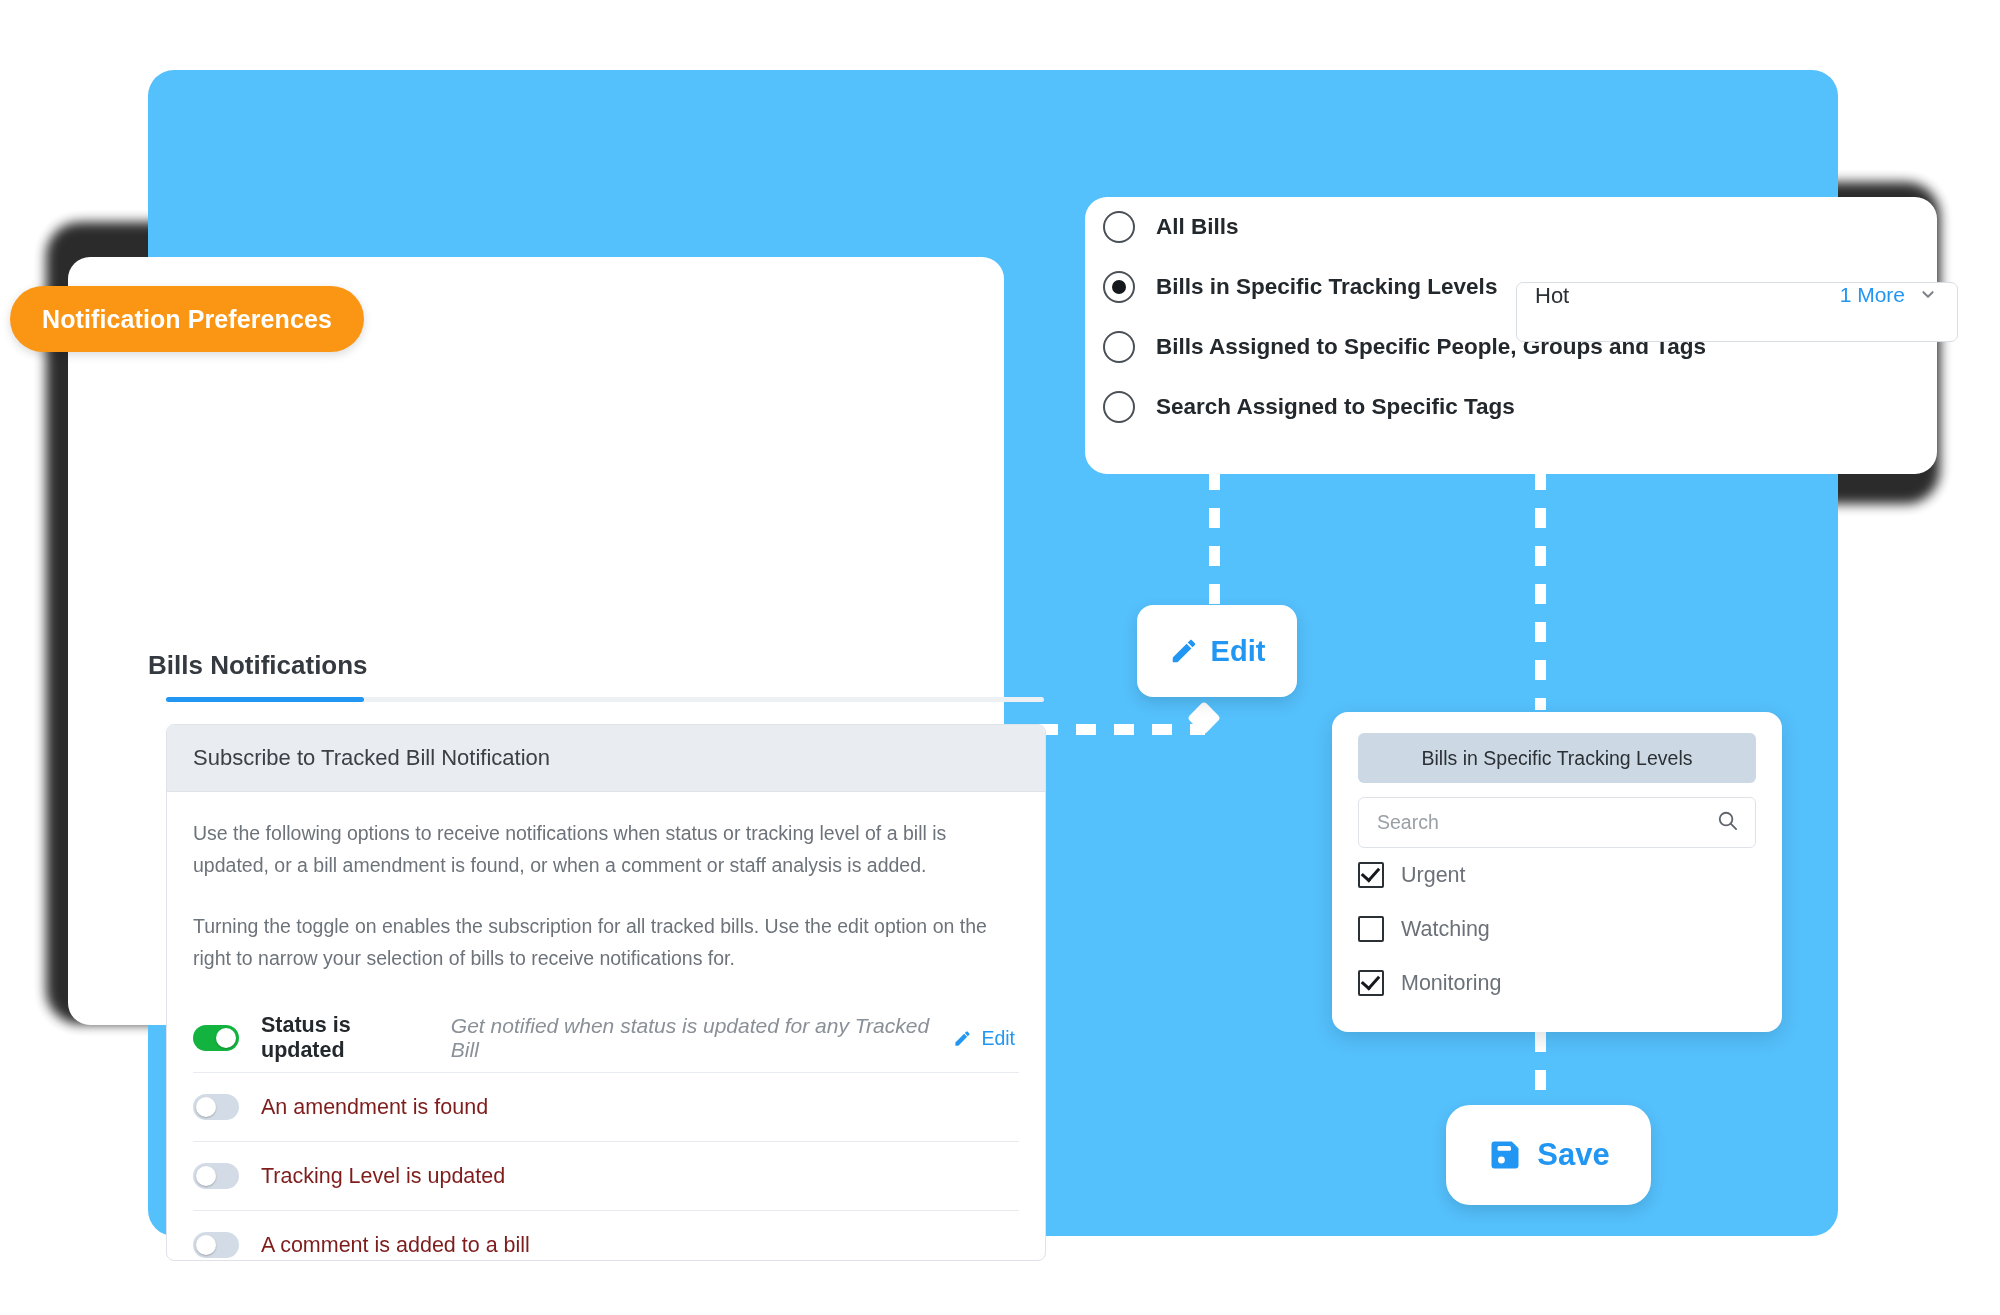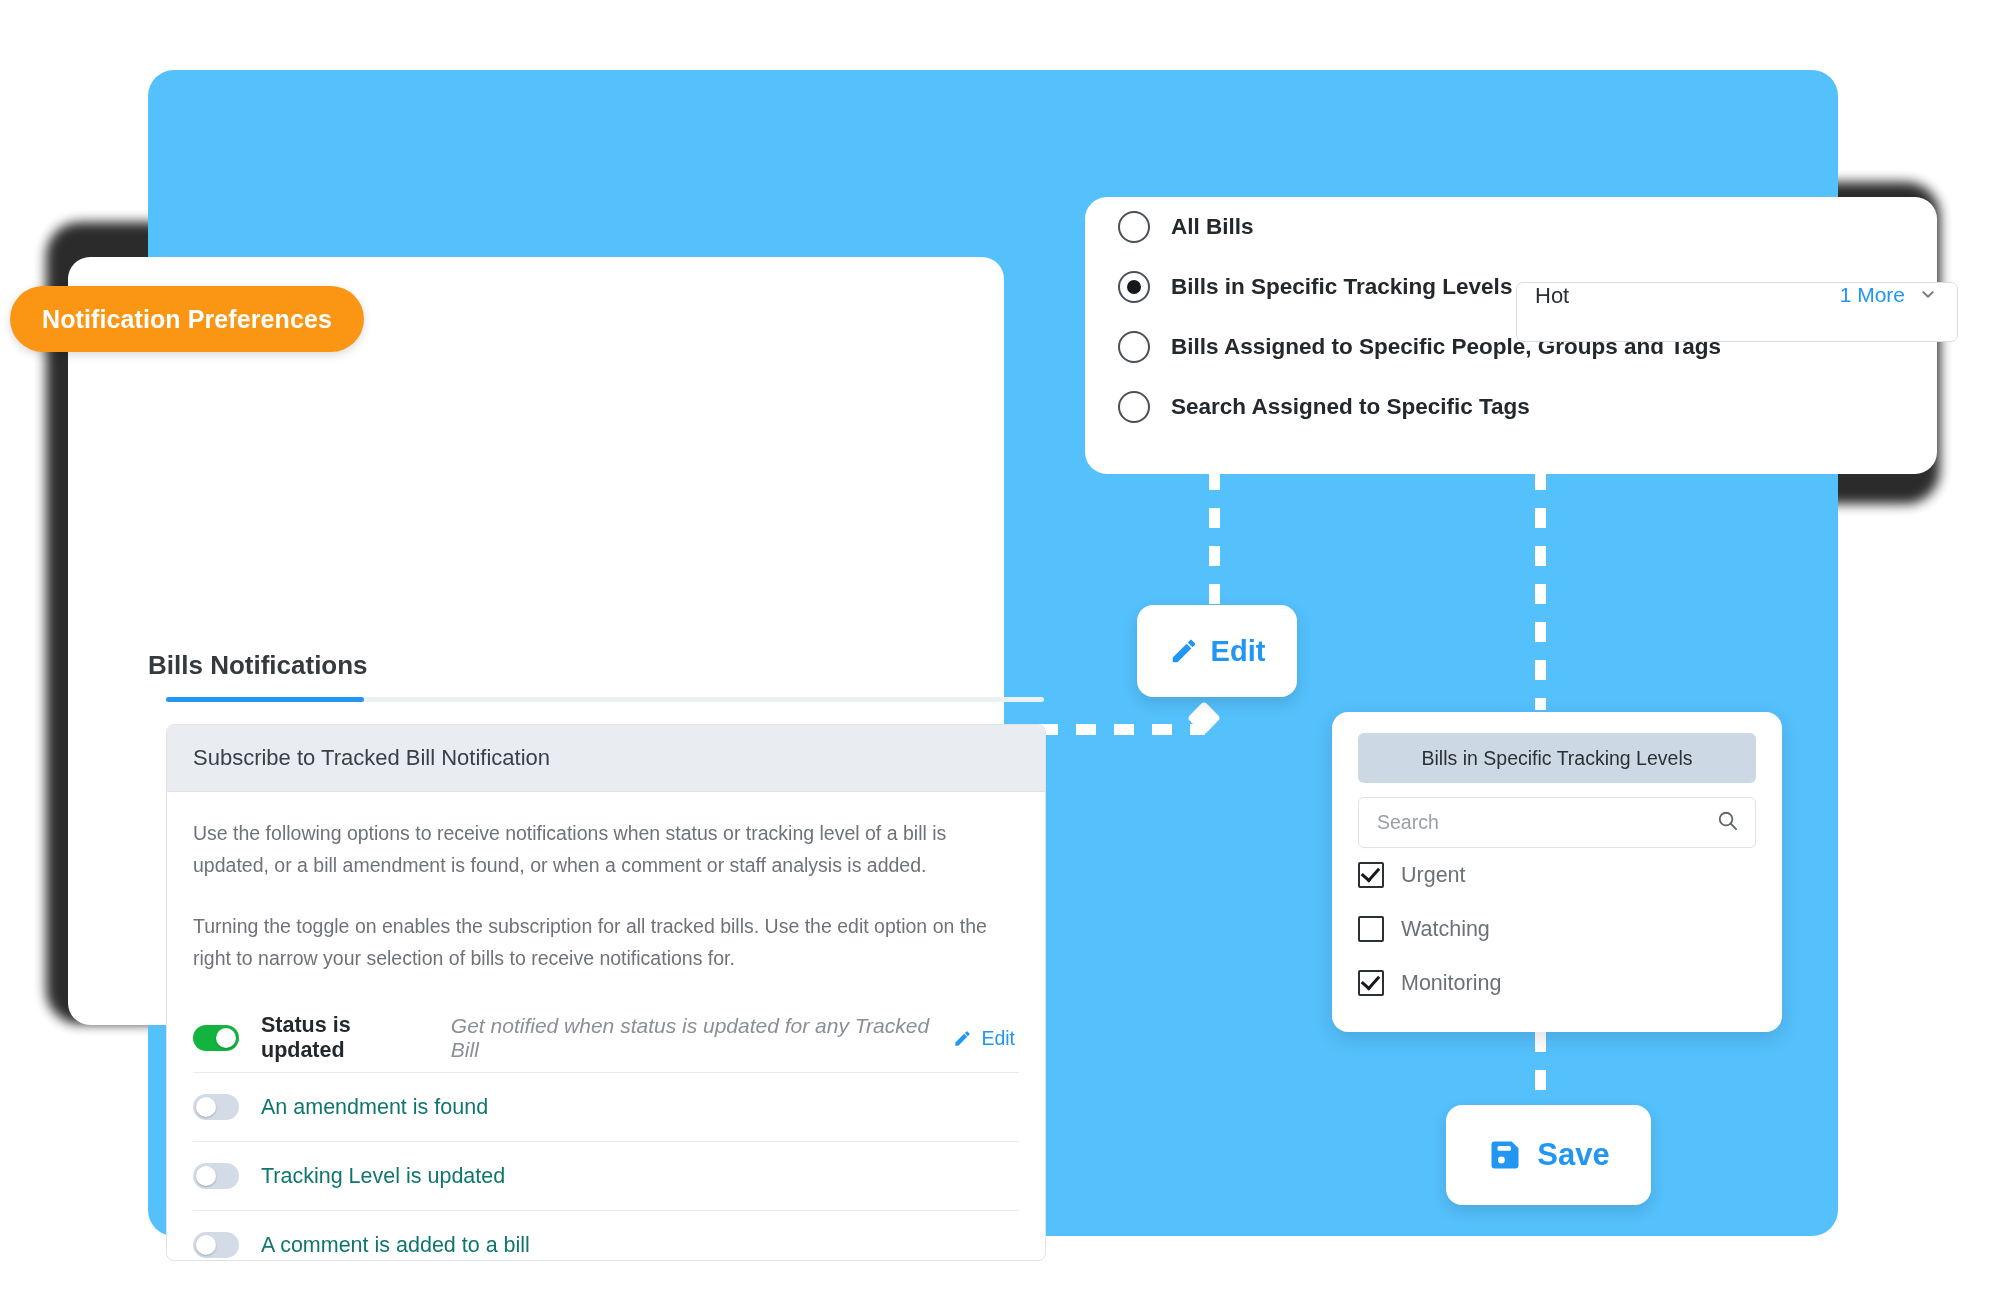--- a/index.html
+++ b/index.html
@@ -58,32 +58,32 @@
   .toggle-row{display:flex;align-items:center;height:68px;
               border-bottom:1px solid #e7ebf0;padding-right:4px;}
   .toggle-row.last{border-bottom:none;}
   .switch{width:46px;height:26px;border-radius:14px;position:relative;flex:0 0 auto;
           background:#d3dce6;margin-right:22px;}
   .switch.on{background:#12b43f;}
   .knob{position:absolute;top:3px;left:3px;width:20px;height:20px;border-radius:50%;
         background:#fff;box-shadow:0 1px 2px rgba(0,0,0,.25);}
   .switch.on .knob{left:23px;}
   .toggle-label{font-size:21.5px;color:#23282d;font-weight:bold;}
-  .toggle-label.plain{font-weight:normal;color:#0f766e;}
+  .toggle-label.plain{font-weight:normal;color:#7f1d1d;}
   .toggle-hint{font-size:21px;color:#8a9097;font-style:italic;margin-left:14px;}
   .row-spacer{flex:1 1 auto;}
   .row-edit{display:flex;align-items:center;gap:9px;color:#2196f3;font-size:19.5px;}
 
   
   .ic-blue{fill:#2196f3;}
 
   
   #radio-card{position:absolute;left:1085px;top:197px;width:852px;height:277px;
               background:#fff;border-radius:22px;padding:0;}
-  .radio-row{display:flex;align-items:center;height:60px;padding-left:33px;}
+  .radio-row{display:flex;align-items:center;height:60px;padding-left:18px;}
   .radio{width:28px;height:28px;border-radius:50%;border:2.5px solid #4a5056;
          flex:0 0 auto;margin-right:21px;position:relative;background:#fff;}
   .radio.checked:after{content:"";position:absolute;left:50%;top:50%;
          width:14px;height:14px;margin:-7px 0 0 -7px;border-radius:50%;background:#15191d;}
   .radio-label{font-size:22.5px;color:#23282d;font-weight:bold;}
   #levels-select{position:absolute;left:1516px;top:282px;width:404px;height:58px;
          border:1px solid #d8dee5;border-radius:7px;background:#fff;
          display:flex;align-items:flex-start;padding:0 18px;}
   #levels-select-value{font-size:22px;color:#2b3035;}
   #levels-select-more{margin-left:auto;font-size:21px;color:#2196f3;}
@@ -110,21 +110,21 @@
   .check-row{display:flex;align-items:center;height:54px;}
   .checkbox{width:22px;height:22px;border:2px solid #2b3035;border-radius:2px;
         margin-right:17px;position:relative;flex:0 0 auto;background:#fff;}
   .checkbox.checked:after{content:"";position:absolute;left:5px;top:0px;
         width:8px;height:14px;border:solid #15191d;border-width:0 3px 3px 0;
         transform:rotate(42deg);}
   .check-label{font-size:21.5px;color:#6b7178;}
 
   
   #save-button{position:absolute;left:1446px;top:1105px;width:205px;height:100px;
-        background:#fff;border-radius:16px;display:flex;align-items:center;
+        background:#fff;border-radius:24px;display:flex;align-items:center;
         justify-content:center;gap:14px;box-shadow:0 6px 16px rgba(0,0,0,.13);}
   #save-button-label{font-size:31px;color:#2196f3;font-weight:bold;}
 </style>
 </head>
 <body>
 
 <div class="dark-shadow" id="shadow-left"></div>
 <div class="dark-shadow" id="shadow-right"></div>
 
 <div id="blue-panel"></div>

